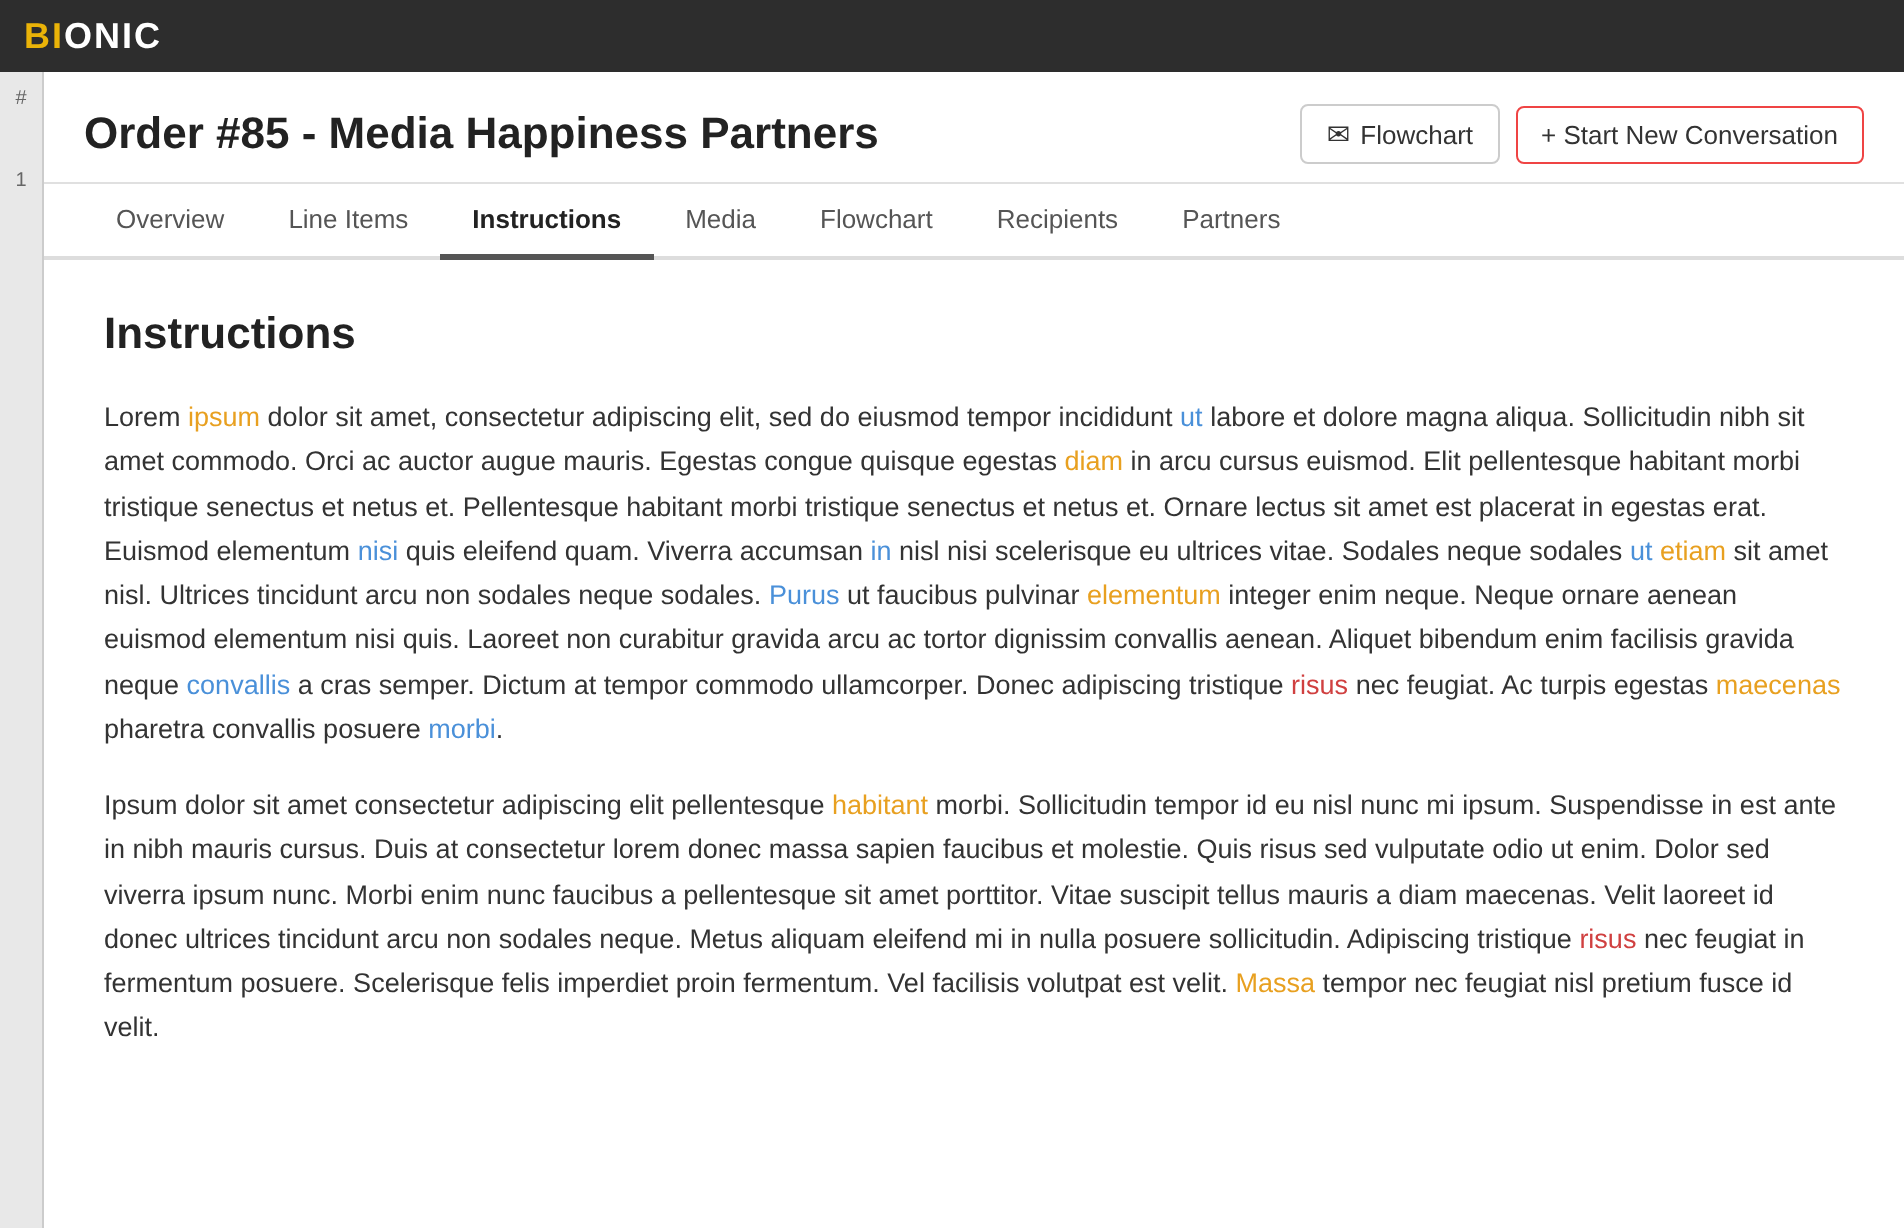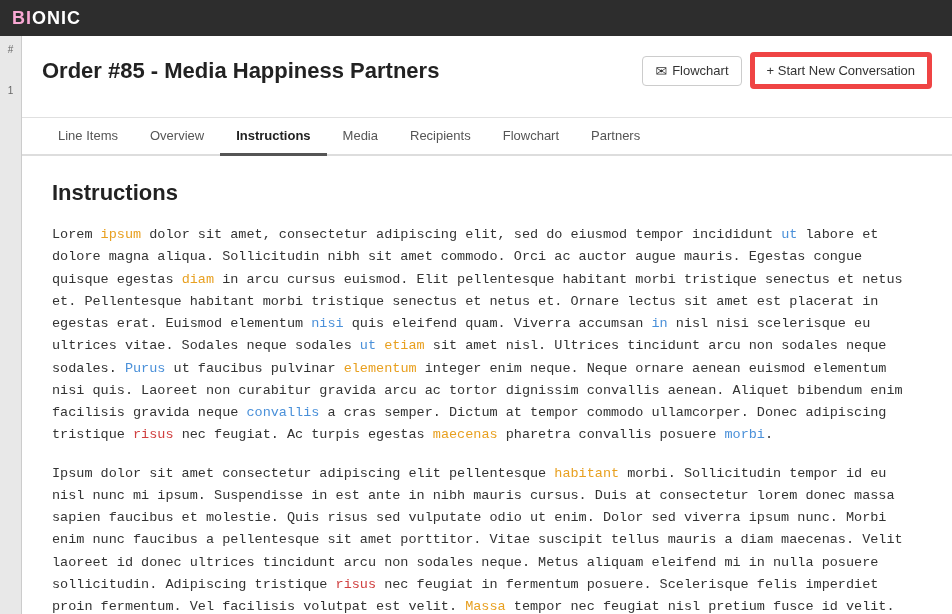--- a/index.html
+++ b/index.html
@@ -32,21 +32,21 @@
     }
 
     .logo-text {
       color: white;
       font-size: 18px;
       font-weight: bold;
       letter-spacing: 1px;
     }
 
     .logo-text .logo-bi {
-      color: #f9a8d4;
+      color: #eab308;
     }
 
     
     .main-layout {
       display: flex;
       height: calc(614px - 36px);
     }
 
     .left-sidebar {
       width: 22px;
@@ -67,21 +67,21 @@
     
     .content-area {
       flex: 1;
       background: #fff;
       display: flex;
       flex-direction: column;
     }
 
     
     .order-header {
-      padding: 16px 20px 28px 20px;
+      padding: 16px 20px 9px 20px;
       display: flex;
       align-items: center;
       justify-content: space-between;
       border-bottom: 1px solid #e0e0e0;
     }
 
     .order-title {
       font-size: 22px;
       font-weight: bold;
       color: #222;
@@ -108,21 +108,21 @@
 
     .btn-messenger .msg-icon {
       font-size: 14px;
     }
 
     .btn-new-conversation {
       display: flex;
       align-items: center;
       gap: 4px;
       padding: 6px 12px;
-      border: 5px solid #ef4444;
+      border: 1px solid #ef4444;
       border-radius: 4px;
       background: white;
       color: #333;
       font-size: 13px;
       cursor: pointer;
     }
 
     
     .tabs {
       display: flex;
@@ -159,21 +159,20 @@
       font-weight: bold;
       color: #222;
       margin-bottom: 18px;
     }
 
     .instructions-body p {
       color: #333;
       line-height: 1.65;
       margin-bottom: 16px;
       font-size: 13.5px;
-      font-family: Liberation Mono, monospace;
     }
 
     .highlight-orange {
       color: #e8a020;
     }
 
     .highlight-blue {
       color: #4a90d9;
     }
 
@@ -208,26 +207,26 @@
           <span class="msg-icon">✉</span>
           <span>Flowchart</span>
         </button>
         <button class="btn-new-conversation">
           <span>+ Start New Conversation</span>
         </button>
       </div>
     </div>
 
     <div class="tabs">
+      <div class="tab">Overview</div>
       <div class="tab">Line Items</div>
-      <div class="tab">Overview</div>
       <div class="tab active">Instructions</div>
       <div class="tab">Media</div>
+      <div class="tab">Flowchart</div>
       <div class="tab">Recipients</div>
-      <div class="tab">Flowchart</div>
       <div class="tab">Partners</div>
     </div>
 
     <div class="instructions-content">
       <h2 class="instructions-heading">Instructions</h2>
       <div class="instructions-body">
         <p>
           Lorem <span class="highlight-orange">ipsum</span> dolor sit amet, consectetur adipiscing elit, sed do eiusmod tempor incididunt <span class="highlight-blue">ut</span> labore et dolore magna aliqua. Sollicitudin nibh sit amet commodo. Orci ac auctor augue mauris. Egestas congue quisque egestas <span class="highlight-orange">diam</span> in arcu cursus euismod. Elit pellentesque habitant morbi tristique senectus et netus et. Pellentesque habitant morbi tristique senectus et netus et. Ornare lectus sit amet est placerat in egestas erat. Euismod elementum <span class="highlight-blue">nisi</span> quis eleifend quam. Viverra accumsan <span class="highlight-blue">in</span> nisl nisi scelerisque eu ultrices vitae. Sodales neque sodales <span class="highlight-blue">ut</span> <span class="highlight-orange">etiam</span> sit amet nisl. Ultrices tincidunt arcu non sodales neque sodales. <span class="highlight-blue">Purus</span> ut faucibus pulvinar <span class="highlight-orange">elementum</span> integer enim neque. Neque ornare aenean euismod elementum nisi quis. Laoreet non curabitur gravida arcu ac tortor dignissim convallis aenean. Aliquet bibendum enim facilisis gravida neque <span class="highlight-blue">convallis</span> a cras semper. Dictum at tempor commodo ullamcorper. Donec adipiscing tristique <span class="highlight-red">risus</span> nec feugiat. Ac turpis egestas <span class="highlight-orange">maecenas</span> pharetra convallis posuere <span class="highlight-blue">morbi</span>.
         </p>
         <p>

